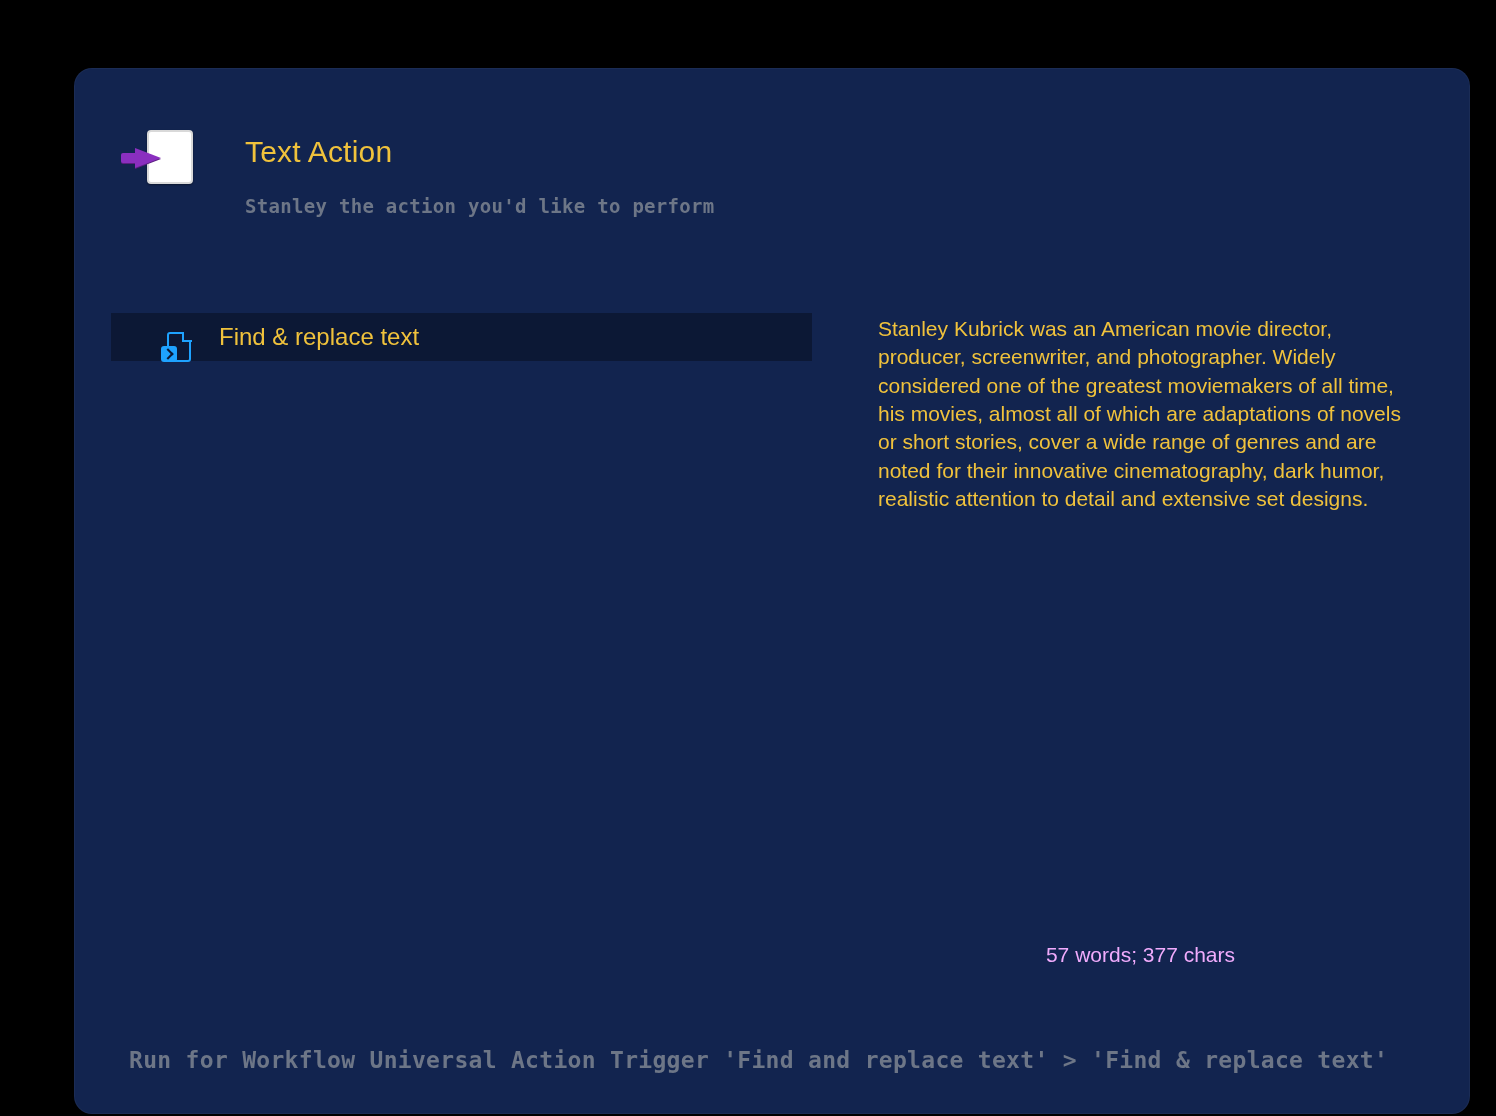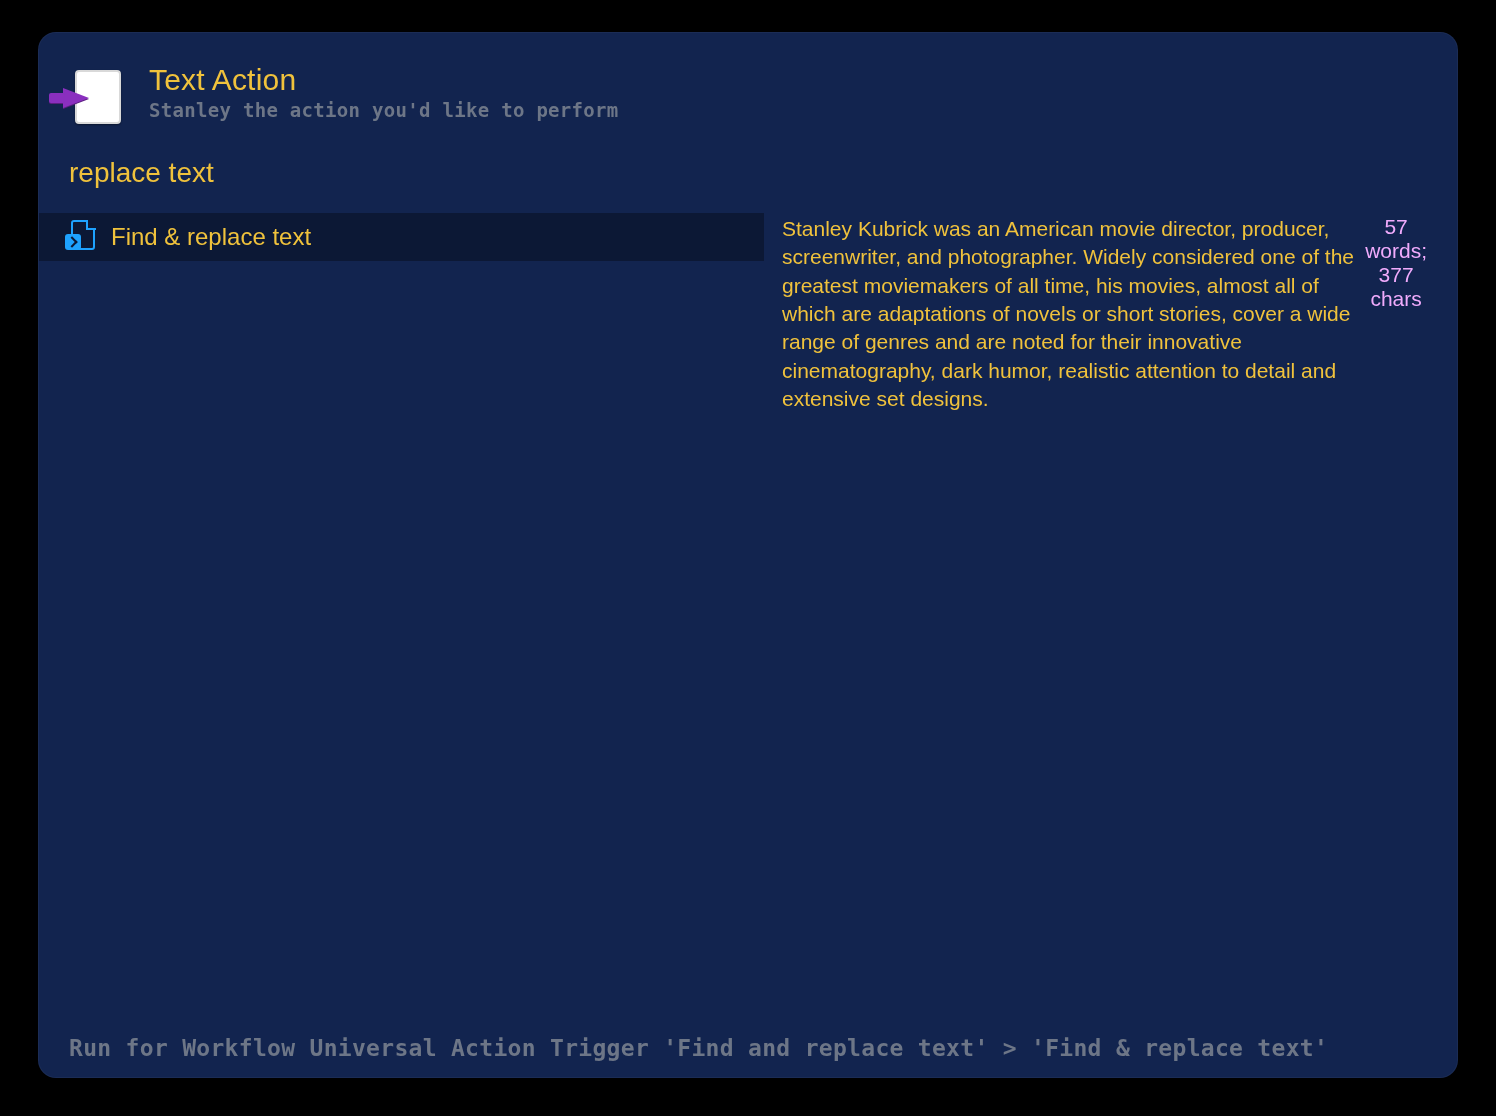--- a/index.html
+++ b/index.html
@@ -1,17 +1,17 @@
 <!DOCTYPE html>
 <html><head>
   <meta charset="utf-8">
   <style>
     * {
       box-sizing: border-box;
-      margin: 0;
+      margin: 12px;
       padding: 0;
     }
 
     body {
       background: #000;
       width: 1496px;
       height: 1116px;
       font-family: -apple-system, BlinkMacSystemFont, "Segoe UI", Helvetica, Arial, sans-serif;
       overflow: hidden;
       display: flex;
@@ -189,21 +189,21 @@
     .result-label {
       font-size: 24px;
       color: #f0c23c;
       font-weight: 400;
     }
 
     .preview-col {
       flex: 1 1 auto;
       padding: 16px 30px 10px 18px;
       display: flex;
-      flex-direction: row;
+      flex-direction: column;
       min-width: 0;
     }
 
     .preview-text {
       font-size: 21px;
       line-height: 1.35;
       color: #f0c23c;
       font-weight: 400;
     }
 
@@ -240,23 +240,20 @@
     <div class="app-icon-wrap">
       <div class="app-icon-page"></div>
       <div class="app-icon-arrow"></div>
     </div>
     <div class="header-text">
       <div class="title">Text Action</div>
       <div class="subtitle">Stanley the action you'd like to perform</div>
     </div>
   </div>
 
-  <div class="query-row">
-    <div class="query-text">replace text</div>
-  </div>
 
   <div class="body-row">
 
     <div class="list-col">
       <div class="result-item">
         <div class="result-icon">
           <div class="page"></div>
           <div class="badge"></div>
         </div>
         <div class="result-label">Find &amp; replace text</div>

